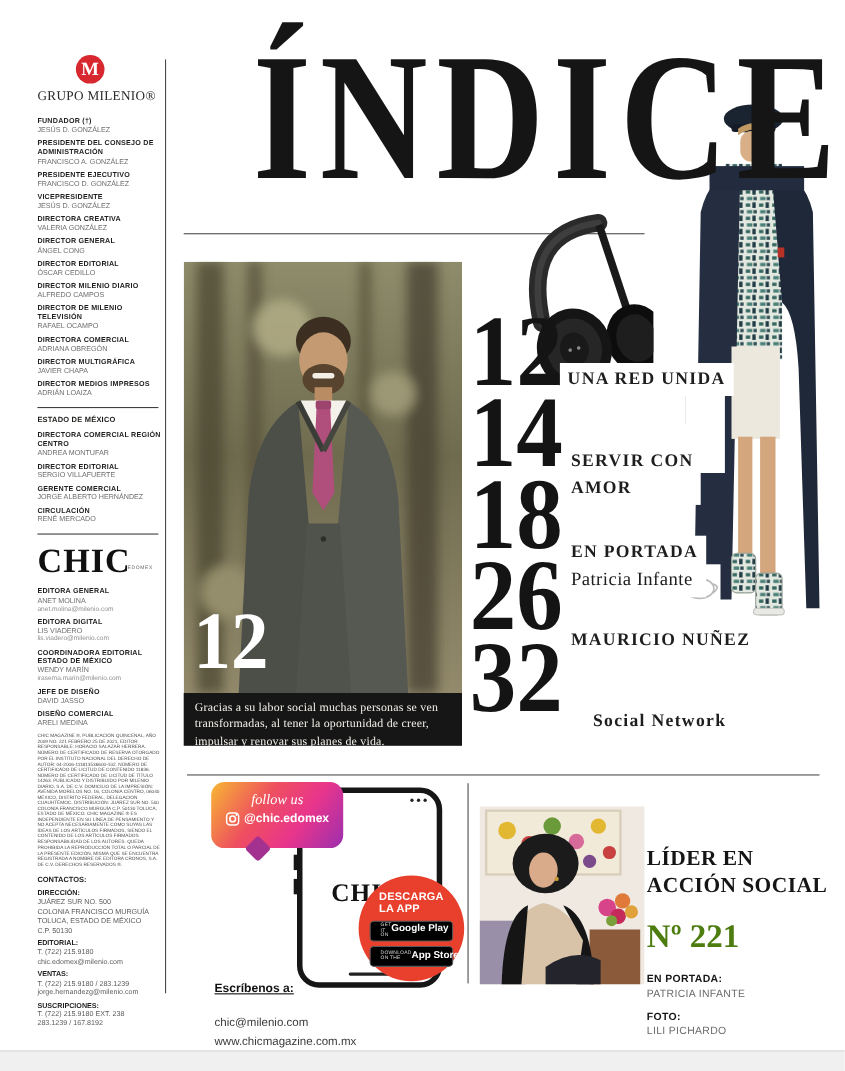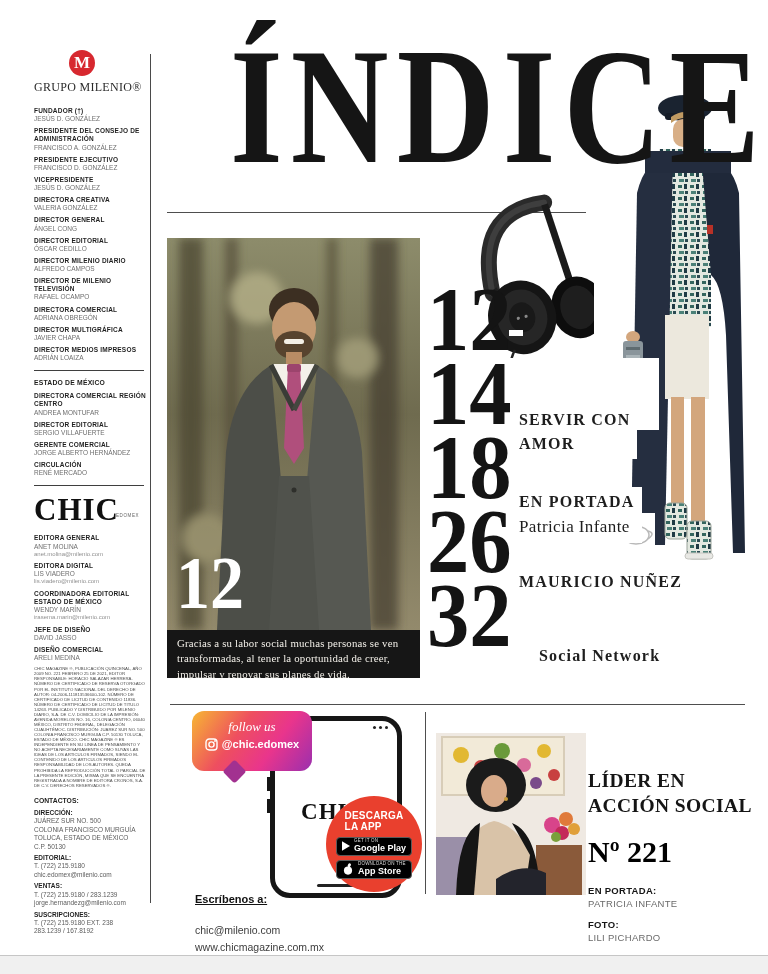--- a/index.html
+++ b/index.html
@@ -78,32 +78,32 @@
     box-shadow:0 22px 0 #161616,0 44px 0 #161616}
   .phone-logo{position:absolute;left:0;right:0;top:78px;text-align:center;font-family:"Liberation Serif",serif;
     font-weight:bold;font-size:23px;letter-spacing:1px;color:#111}
   .phone-logo sup{color:#d7282f;font-size:8px}
   .phone-home{position:absolute;left:50%;bottom:6px;width:38px;height:3px;background:#222;border-radius:2px;transform:translateX(-50%)}
   .app-circle{left:326px;top:796px;width:96px;height:96px;border-radius:50%;background:#e9402e;z-index:7;
     display:flex;flex-direction:column;align-items:center;justify-content:center;gap:2px;color:#fff}
   .app-cta{font-weight:bold;font-size:10px;line-height:1.15;text-align:left;letter-spacing:.2px}
   .store-badge{width:76px;height:19px;background:#000;border-radius:4px;border:1px solid #5a5a5a;
     display:flex;align-items:center;gap:4px;padding:0 5px;box-sizing:border-box;margin-top:2px}
-  .store-text{display:flex;flex-direction:column;line-height:1.05}
+  .store-text{display:flex;flex-direction:row;line-height:1.05}
   .store-small{font-size:4.5px;letter-spacing:.2px;color:#ddd;text-transform:uppercase}
   .store-big{font-size:9px;font-weight:bold;color:#fff;white-space:nowrap}
   .write-block{left:195px;top:893px;width:180px}
   .write-label{font-size:11px;font-weight:bold;color:#111;text-decoration:underline;margin-bottom:19px}
   .write-line{font-size:10.5px;color:#3c3c3c;margin-bottom:5px}
 
   
   .cover-info{left:588px;top:768px;width:170px;}
   .cover-title{font-family:"Liberation Serif",serif;font-weight:bold;font-size:19.5px;line-height:1.3;
     letter-spacing:.4px;color:#151515}
-  .cover-issue{font-family:"Liberation Serif",serif;font-weight:bold;font-size:30px;margin-top:16px;color:#000000}
+  .cover-issue{font-family:"Liberation Serif",serif;font-weight:bold;font-size:30px;margin-top:16px;color:#4d7c0f}
   .credit-label{font-size:9.5px;font-weight:bold;margin-top:16px;color:#161616;letter-spacing:.3px}
   .credit-value{font-size:9.5px;color:#6a6a6a;margin-top:2px;letter-spacing:.3px}
   .credit-label.second{margin-top:10px}
 </style>
 </head>
 <body>
 
 <div class="sidebar">
   <div class="mlogo-wrap">
     <div class="mlogo-circle">M</div>
@@ -381,20 +381,21 @@
 
 <div class="idx-num serif" style="top:283px">12</div>
 <div class="idx-num serif" style="top:357px">14</div>
 <div class="idx-num serif" style="top:431px">18</div>
 <div class="idx-num serif" style="top:505px">26</div>
 <div class="idx-num serif" style="top:579px">32</div>
 
 <div class="abs white-notch"></div>
 
 <div class="idx-label" style="left:509px;top:330px">
+  <span class="line">UNA RED UNIDA</span>
 </div>
 <div class="idx-label" style="left:512px;top:405px">
   <span class="line">SERVIR CON</span>
   <span class="line">AMOR</span>
 </div>
 <div class="idx-label" style="left:512px;top:487px">
   <span class="line">EN PORTADA</span>
   <span class="line regular">Patricia Infante</span>
 </div>
 <div class="idx-label" style="left:512px;top:567px">

